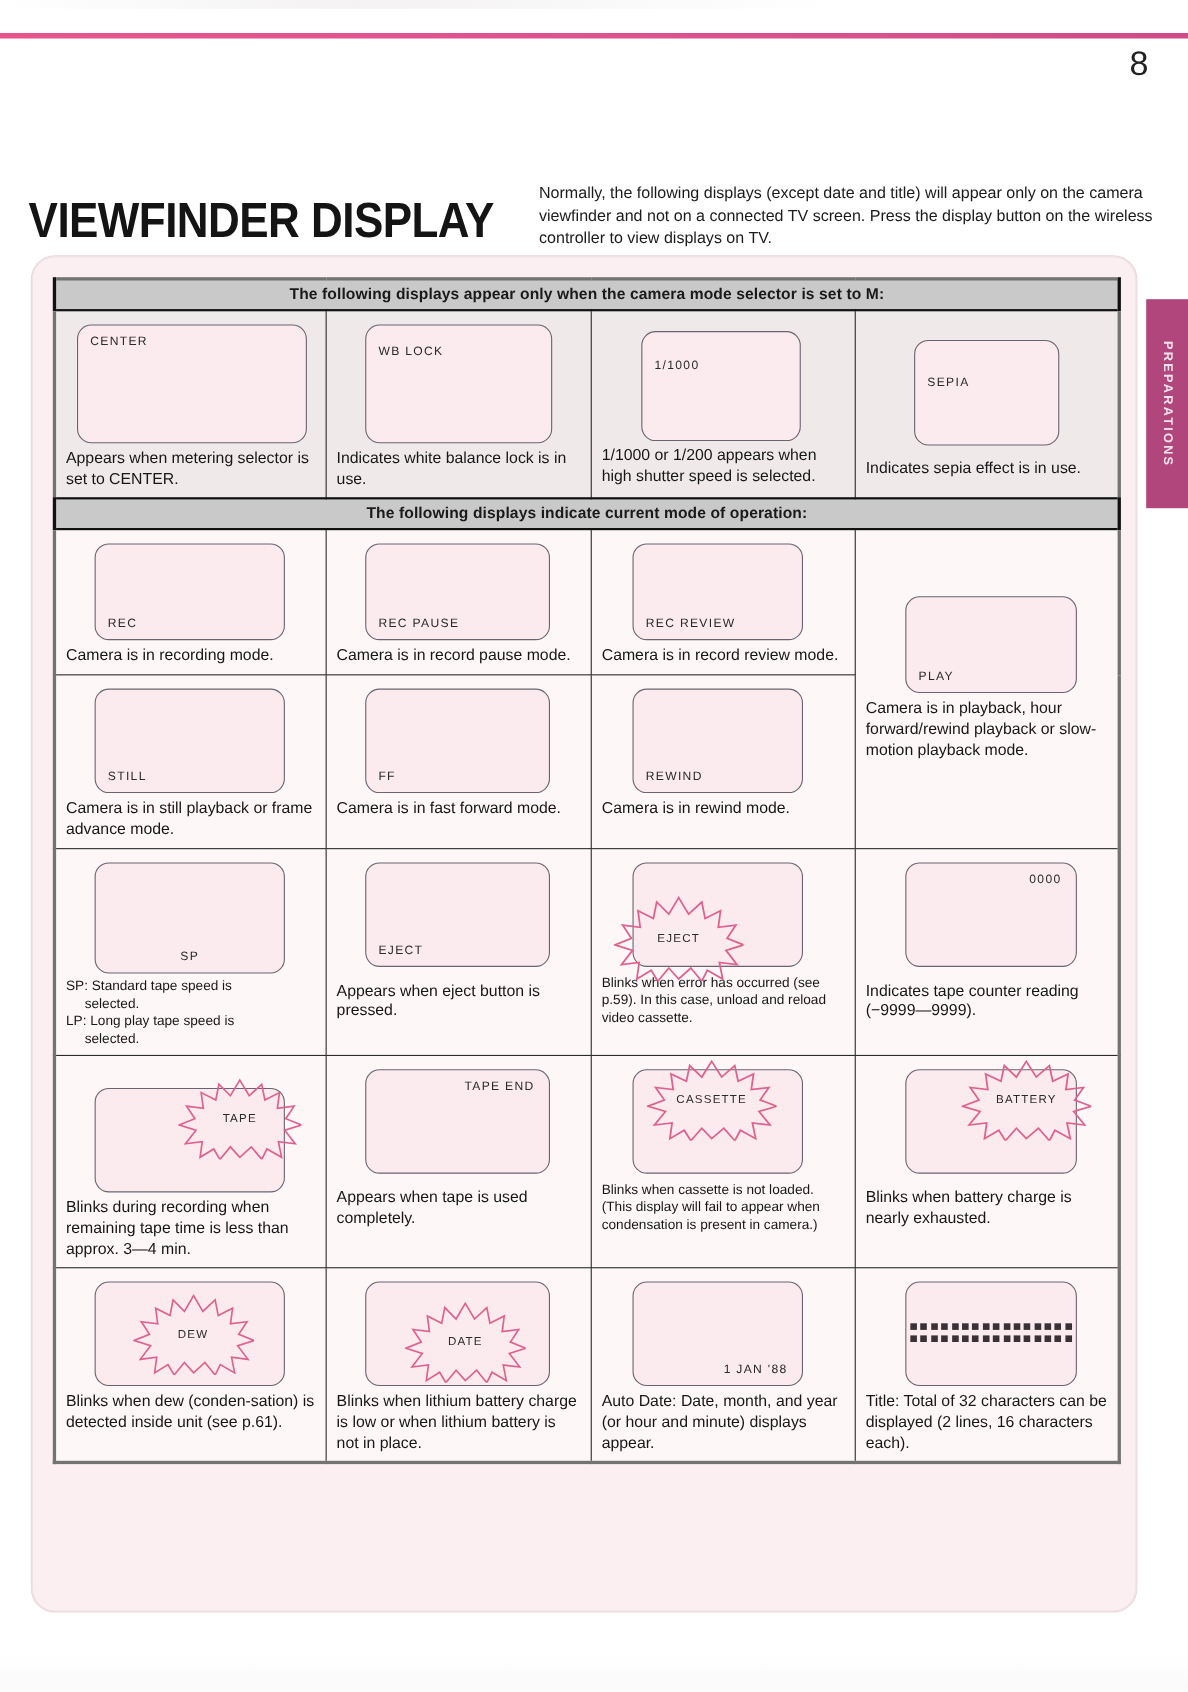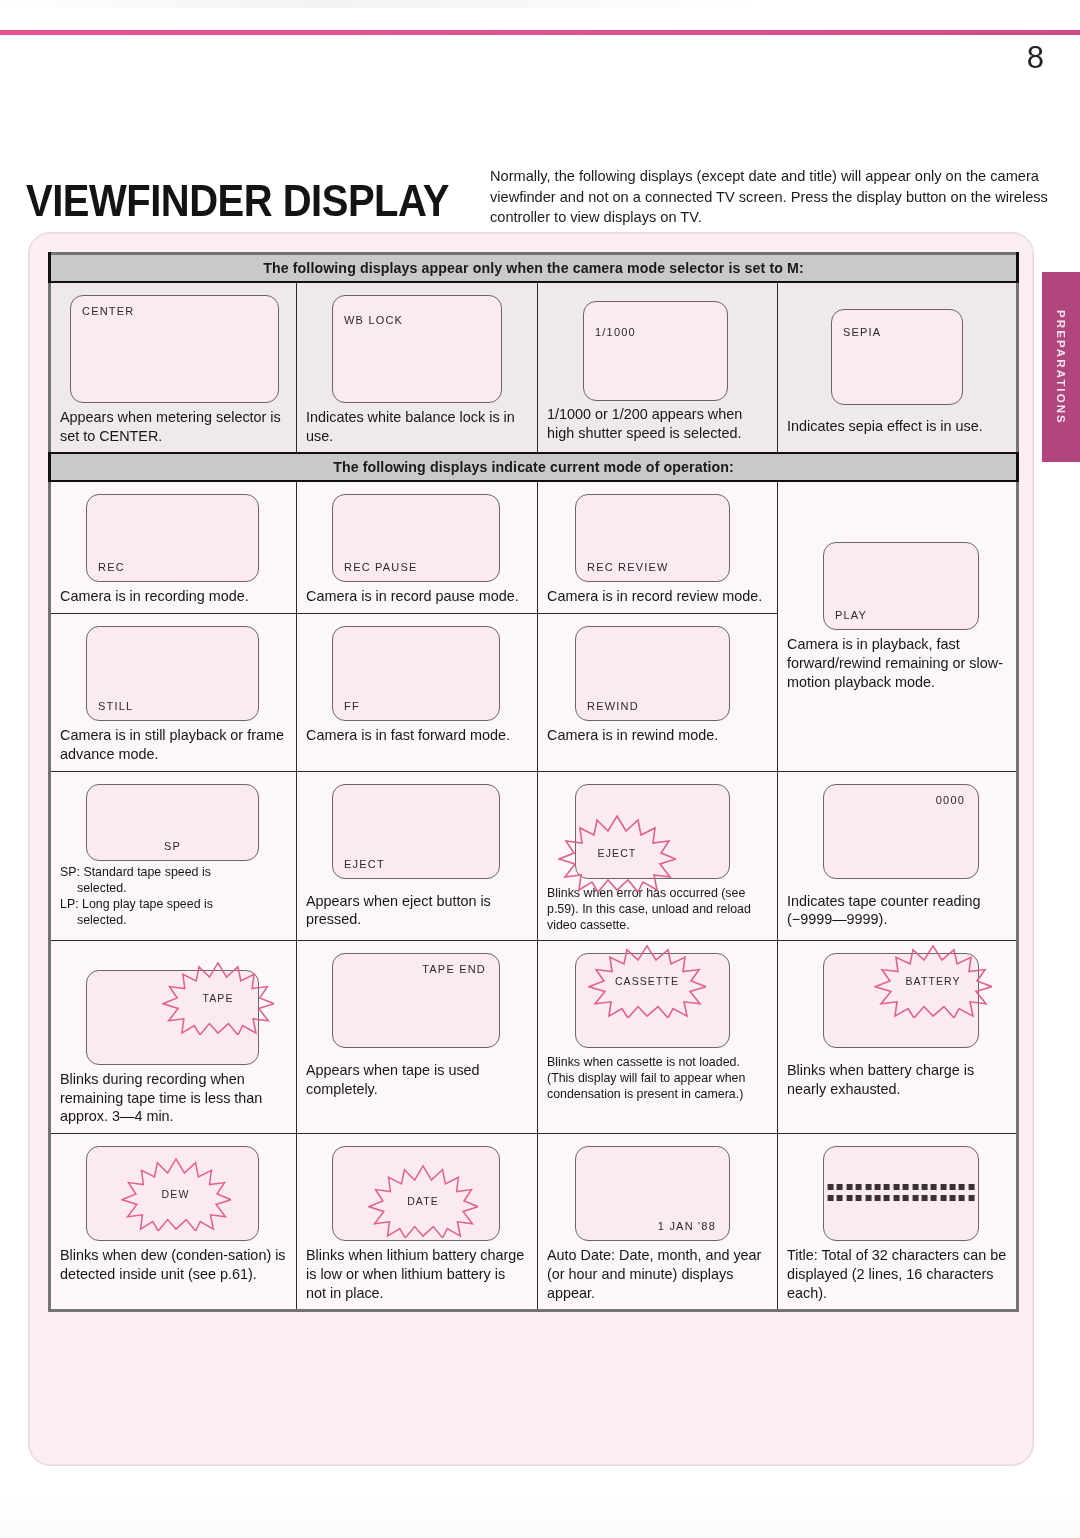--- a/index.html
+++ b/index.html
@@ -191,21 +191,21 @@
       <div class="cell">
         <div class="vf" style="height:100px;margin:10px 40px 0 36px;">
           <span class="lbl tl" style="top:24px;">1/1000</span>
         </div>
         <div class="cap" style="margin-top:4px;">1/1000 or 1/200 appears when high shutter speed is selected.</div>
       </div>
     </td>
     <td>
       <div class="cell">
         <div class="vf" style="height:96px;margin:18px 44px 0 44px;">
-          <span class="lbl tl" style="top:16px;text-align:right;">SEPIA</span>
+          <span class="lbl tl" style="top:32px;text-align:right;">SEPIA</span>
         </div>
         <div class="cap" style="margin-top:12px;">Indicates sepia effect is in use.</div>
       </div>
     </td>
   </tr>
 
   <tr class="band">
     <td colspan="4">The following displays indicate current mode of operation:</td>
   </tr>
 
@@ -232,21 +232,21 @@
           <span class="lbl bl">REC  REVIEW</span>
         </div>
         <div class="cap">Camera is in record review mode.</div>
       </div>
     </td>
     <td rowspan="2">
       <div class="cell" style="padding-top:60px;">
         <div class="vf" style="height:88px;margin:0 28px 0 36px;">
           <span class="lbl bl">PLAY</span>
         </div>
-        <div class="cap">Camera is in playback, fast forward/rewind remaining or slow-motion playback mode.</div>
+        <div class="cap">Camera is in playback, hour forward/rewind playback or slow-motion playback mode.</div>
       </div>
     </td>
   </tr>
 
   <tr>
     <td>
       <div class="cell">
         <div class="vf" style="height:95px;margin:4px 28px 0 26px;">
           <span class="lbl bl">STILL</span>
         </div>
@@ -267,21 +267,21 @@
           <span class="lbl bl">REWIND</span>
         </div>
         <div class="cap">Camera is in rewind mode.</div>
       </div>
     </td>
   </tr>
 
   <tr>
     <td>
       <div class="cell">
-        <div class="vf" style="height:77px;margin:4px 28px 0 26px;">
+        <div class="vf" style="height:101px;margin:4px 28px 0 26px;">
           <span class="lbl bc">SP</span>
         </div>
         <div class="cap tiny" style="margin-top:3px;">
           <span>SP: Standard tape speed is</span>
           <span class="ind">selected.</span>
           <span>LP: Long play tape speed is</span>
           <span class="ind">selected.</span>
         </div>
       </div>
     </td>

